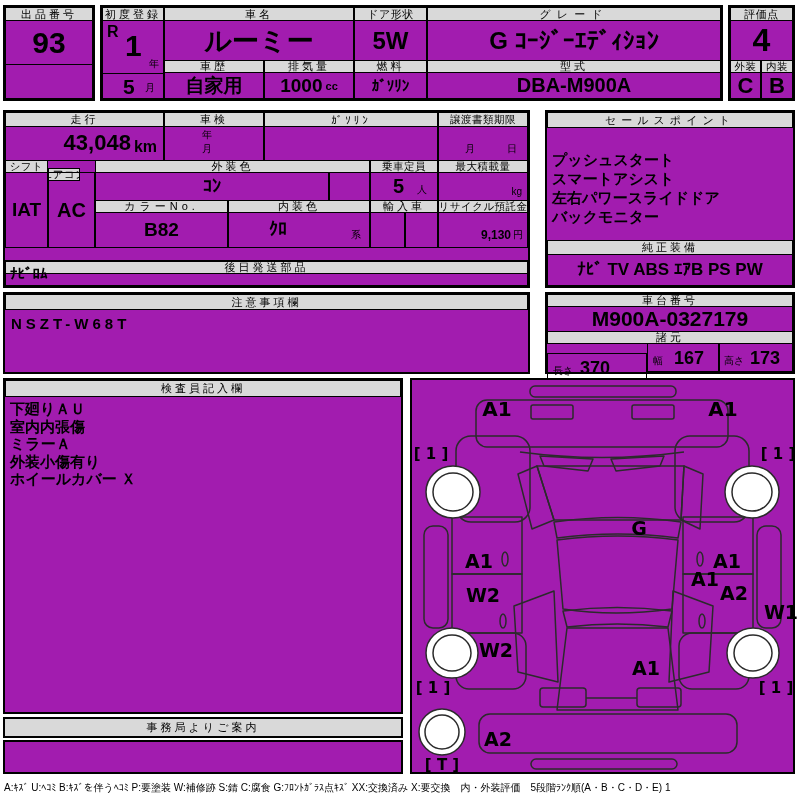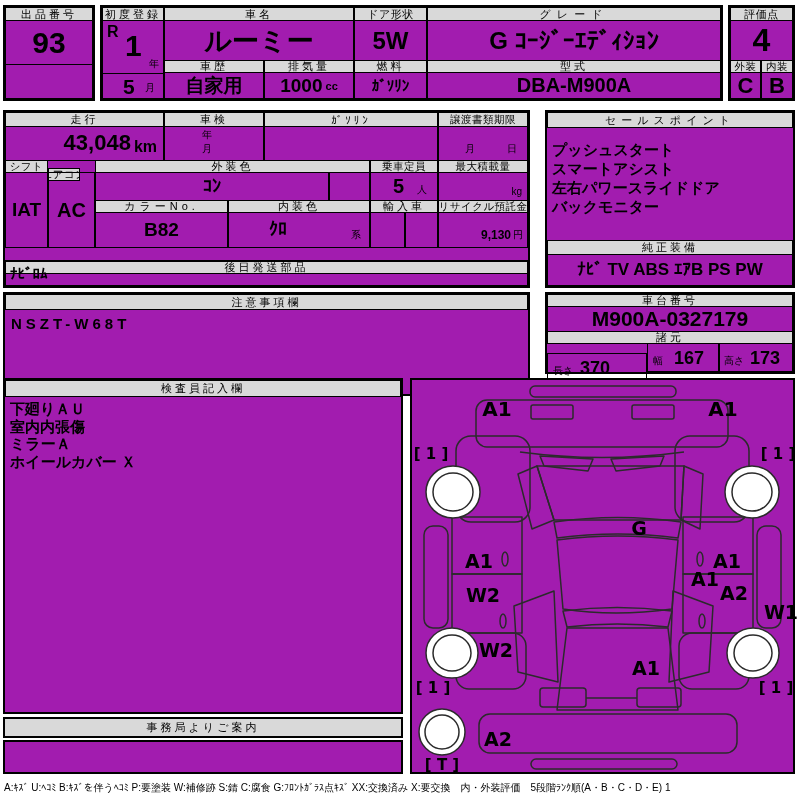--- a/index.html
+++ b/index.html
@@ -134,31 +134,31 @@
     </div>
 
     <div class="cell hdr b" style="left:0;top:148px;width:523px;height:14px;">後日発送部品</div>
     <div class="cell b" style="left:0;top:149px;width:523px;height:25px;">
       <span class="abs" style="left:4px;top:3px;font-size:15px;font-weight:bold;">ﾅﾋﾞﾛﾑ</span>
     </div>
   </div>
 
   <div class="bx" style="left:545px;top:110px;width:250px;height:178px;">
     <div class="cell hdr b" style="left:0;top:0;width:246px;height:16px;letter-spacing:5px;">セールスポイント</div>
-    <div class="cell" style="left:0;top:16px;width:246px;height:112px;padding:12px 0 0 5px;box-sizing:border-box;">
+    <div class="cell" style="left:0;top:16px;width:246px;height:112px;padding:22px 0 0 5px;box-sizing:border-box;">
         <div class="sp-line">プッシュスタート</div>
         <div class="sp-line">スマートアシスト</div>
         <div class="sp-line">左右パワースライドドア</div>
         <div class="sp-line">バックモニター</div>
       </div>
     <div class="cell hdr b" style="left:0;top:128px;width:246px;height:15px;">純正装備</div>
     <div class="cell vC b" style="left:0;top:142px;width:246px;height:32px;font-size:17px;">ﾅﾋﾞ TV ABS ｴｱB PS PW</div>
   </div>
 
-  <div class="bx" style="left:3px;top:292px;width:527px;height:104px;">
+  <div class="bx" style="left:3px;top:292px;width:527px;height:82px;">
     <div class="cell hdr b" style="left:0;top:0;width:523px;height:16px;">注意事項欄</div>
     <div class="cell" style="left:0;top:16px;width:523px;height:62px;">
       <span class="abs" style="left:6px;top:5px;font-size:15px;font-weight:bold;letter-spacing:4px;">NSZT-W68T</span>
     </div>
   </div>
 
   <div class="bx" style="left:545px;top:292px;width:250px;height:82px;">
     <div class="cell hdr b" style="left:0;top:0;width:246px;height:13px;">車台番号</div>
     <div class="cell vC b" style="left:0;top:12px;width:246px;height:26px;font-size:21px;">M900A-0327179</div>
     <div class="cell hdr b" style="left:0;top:37px;width:246px;height:13px;">諸元</div>
@@ -175,20 +175,21 @@
       <span class="abs" style="left:30px;top:4px;font-size:18px;font-weight:bold;">173</span>
     </div>
   </div>
 
   <div class="bx" style="left:3px;top:378px;width:400px;height:336px;">
     <div class="cell hdr b" style="left:0;top:0;width:396px;height:17px;">検査員記入欄</div>
     <div class="cell" style="left:0;top:17px;width:396px;height:315px;padding:3px 0 0 5px;box-sizing:border-box;">
         <div class="insp-line">下廻りＡＵ</div>
         <div class="insp-line">室内内張傷</div>
         <div class="insp-line">ミラーＡ</div>
+        <div class="insp-line">外装小傷有り</div>
         <div class="insp-line">ホイールカバー Ｘ</div>
       </div>
   </div>
 
   <div class="bx hdr" style="left:3px;top:717px;width:400px;height:21px;">事務局よりご案内</div>
   <div class="bx" style="left:3px;top:740px;width:400px;height:34px;"></div>
 
   <div class="bx" style="left:410px;top:378px;width:385px;height:396px;">
     <svg width="381" height="392" viewBox="0 0 381 392" style="position:absolute;left:0;top:0;">
       <g fill="none" stroke="#2b2b2b" stroke-width="1.5" stroke-linejoin="round">

